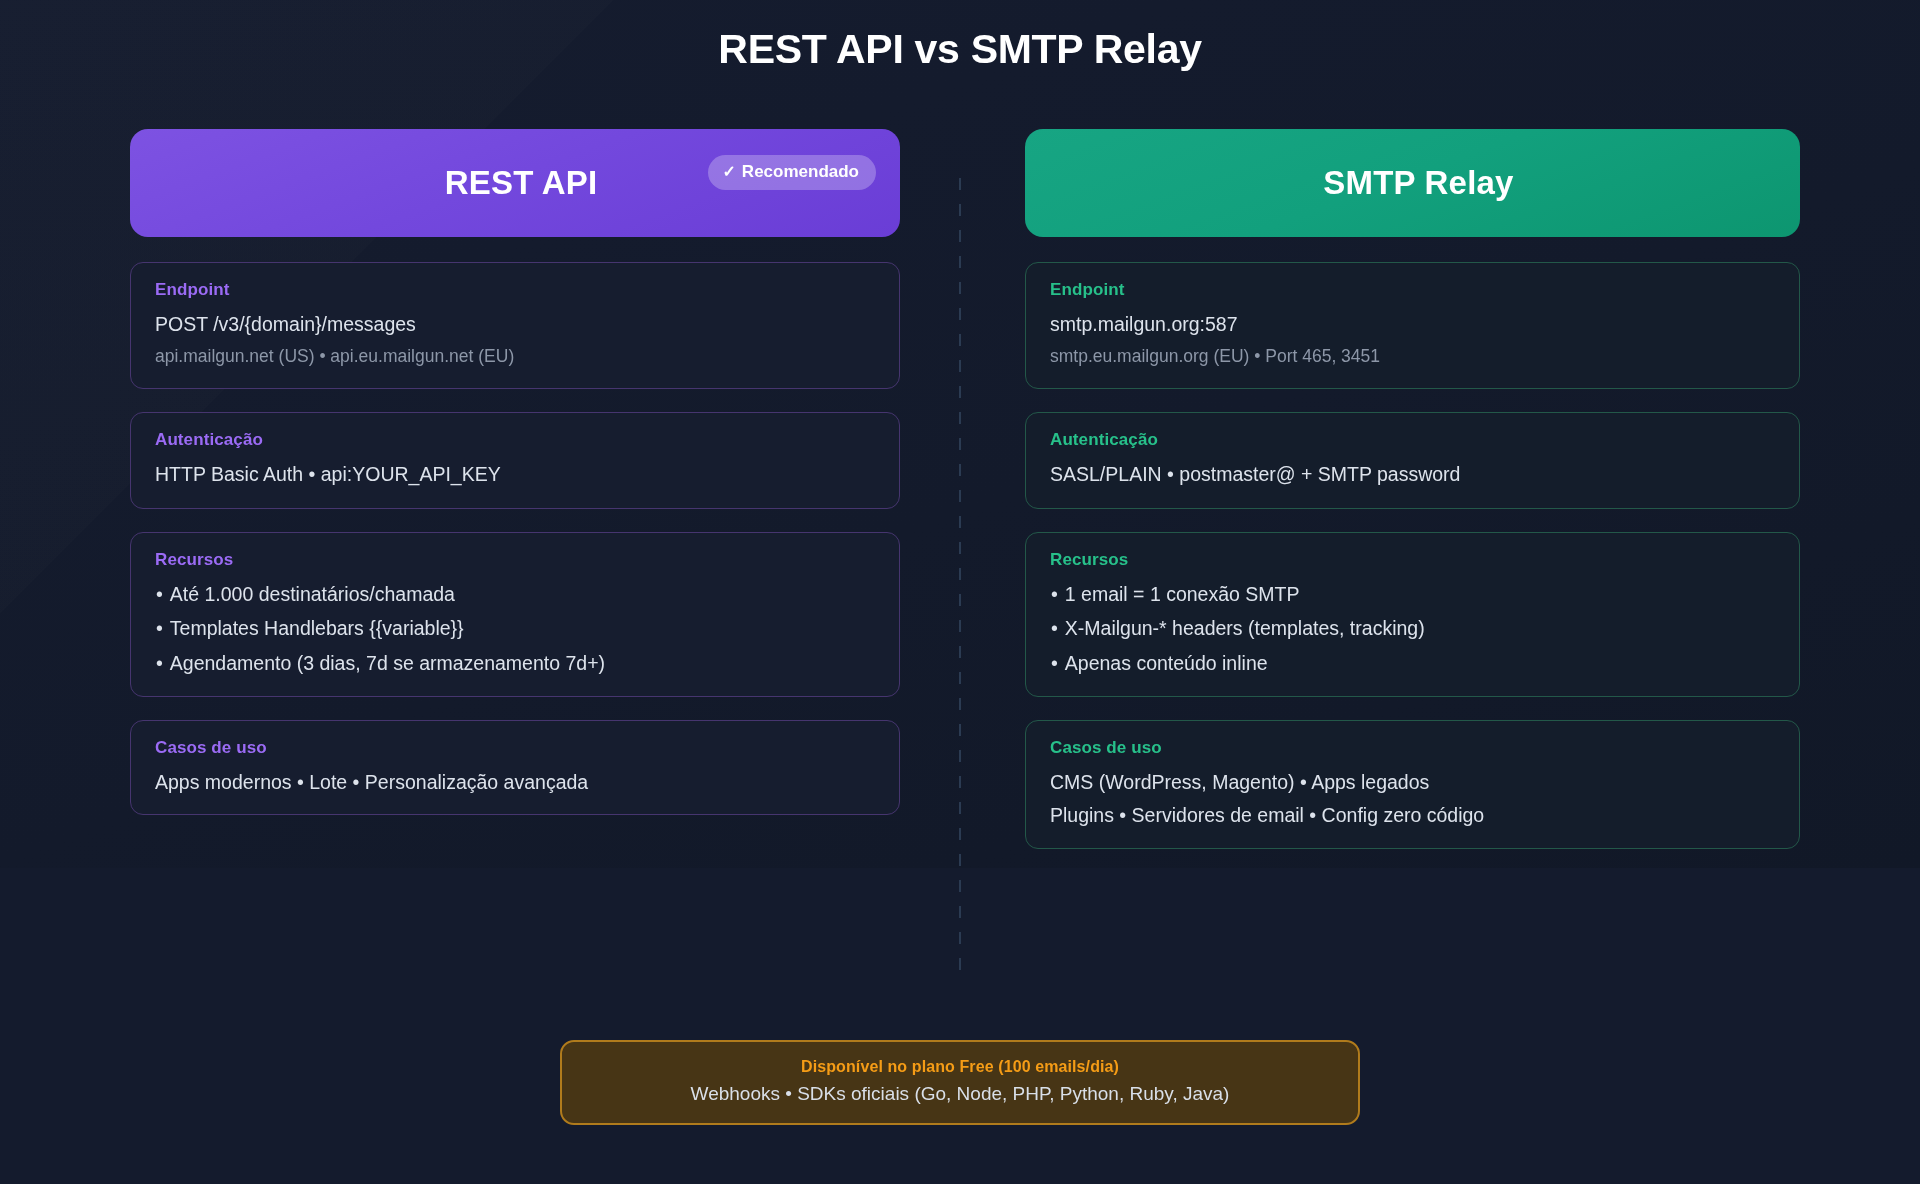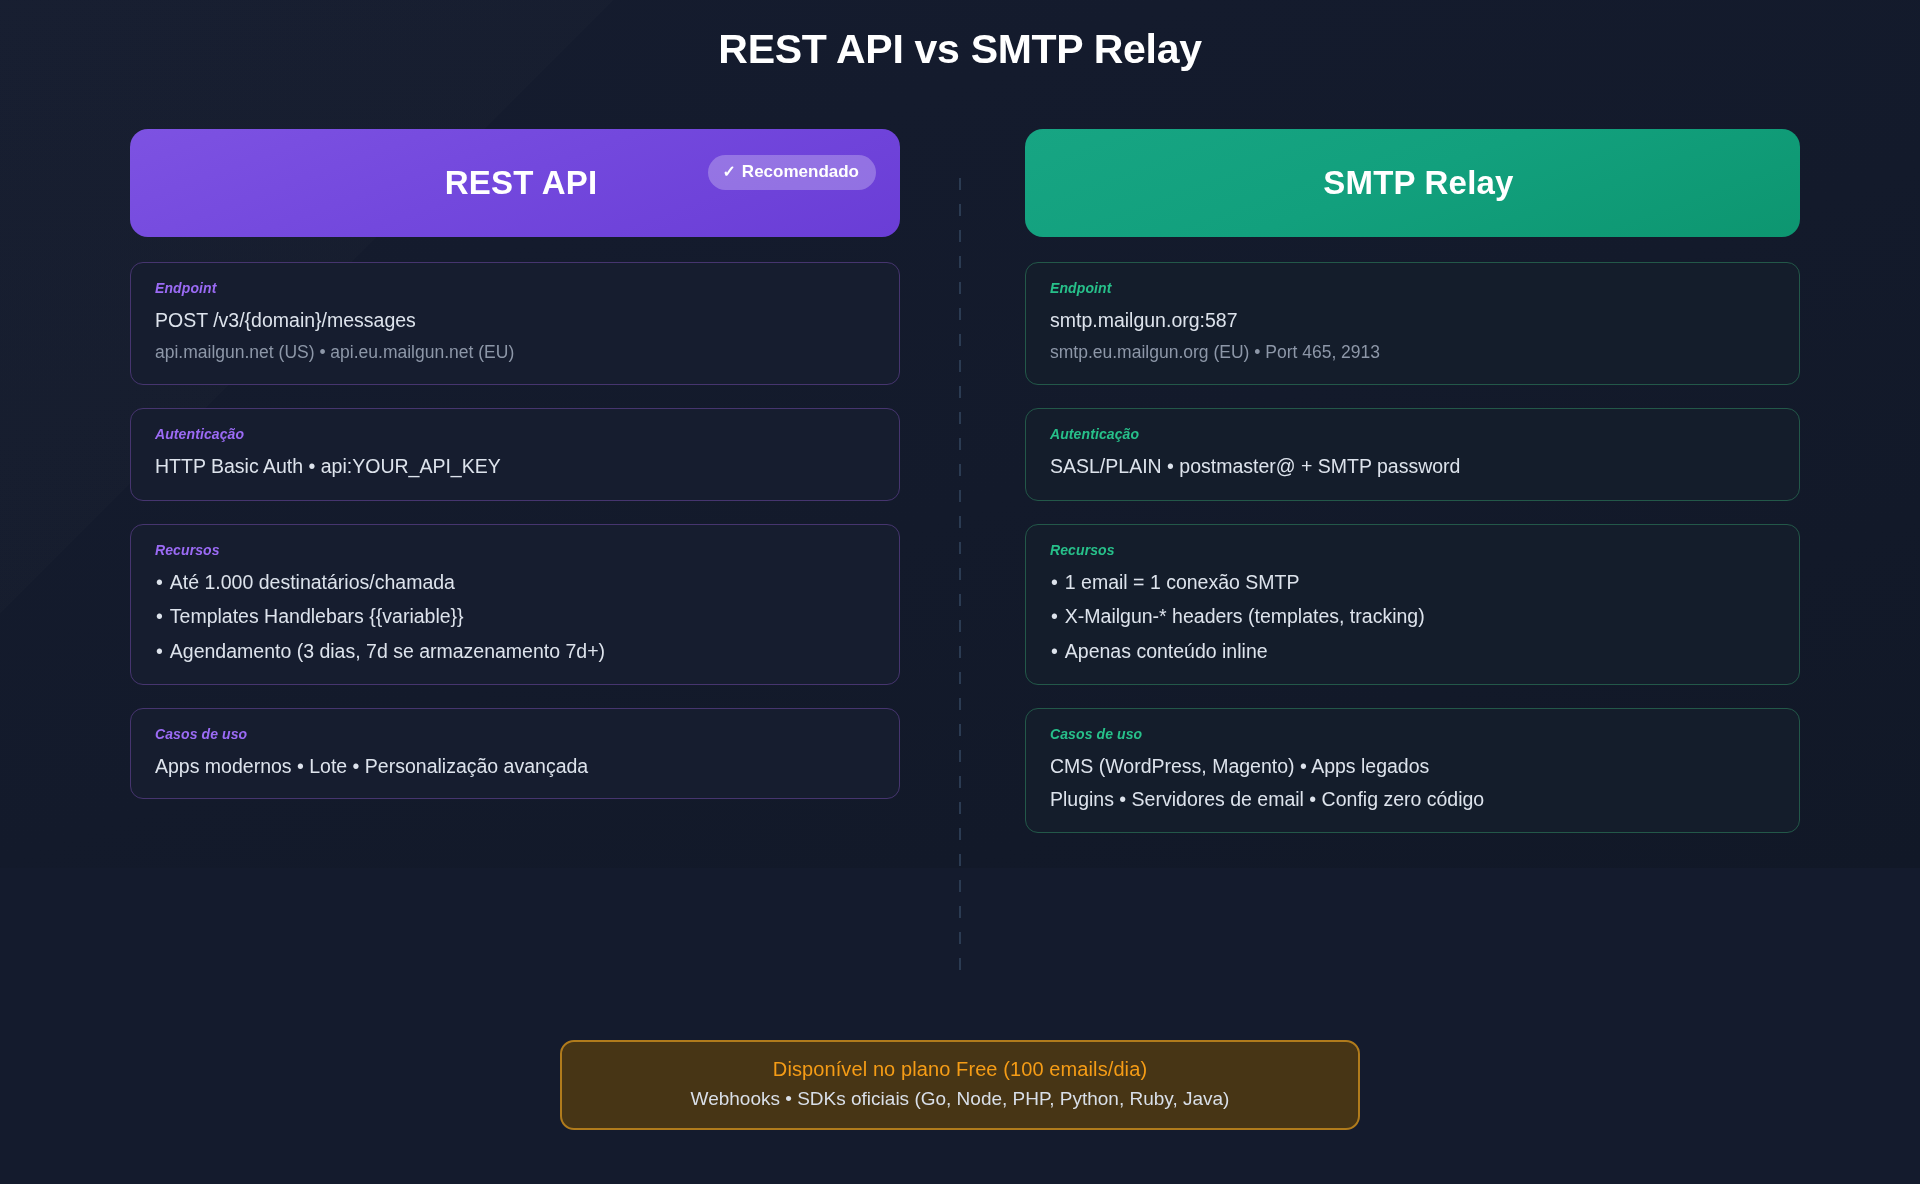--- a/index.html
+++ b/index.html
@@ -83,25 +83,24 @@
   .sections { margin-top:25px; display:flex; flex-direction:column; gap:23px; }
   .sec {
     border-radius:13px;
     padding:17px 24px 19px 24px;
     background:#161d2f;
   }
   .sec.purple { border:1.5px solid #46356f; }
   .sec.green  { border:1.5px solid #235849; background:#141d2b; }
 
   .sec-label {
-    font-size:14px;
+    font-size:17px;
     font-weight:bold;
     margin-bottom:11px;
     letter-spacing:0.1px;
-    font-style:italic;
   }
   .purple .sec-label { color:#9b6bf5; }
   .green  .sec-label { color:#27c08a; }
 
   .sec-main {
     color:#dde3ec;
     font-size:19.5px;
     line-height:1.42;
   }
   .sec-sub {
@@ -129,22 +128,22 @@
     left:560px; top:1040px;
     width:800px;
     border:2px solid #b07b1c;
     background:#473515;
     border-radius:14px;
     padding:16px 20px 18px 20px;
     text-align:center;
   }
   #footer-title {
     color:#f59c16;
-    font-size:20px;
-    font-weight:normal;
+    font-size:16px;
+    font-weight:bold;
     letter-spacing:0.1px;
   }
   #footer-sub {
     color:#d9dfe8;
     font-size:19px;
     margin-top:7px;
   }
 </style>
 </head>
 <body>
@@ -199,21 +198,21 @@
 
     <div class="card-head" id="head-right">
       <div class="card-head-title">SMTP Relay</div>
     </div>
 
     <div class="sections">
 
       <div class="sec green">
         <div class="sec-label">Endpoint</div>
         <div class="sec-main">smtp.mailgun.org:587</div>
-        <div class="sec-sub">smtp.eu.mailgun.org (EU) • Port 465, 2913</div>
+        <div class="sec-sub">smtp.eu.mailgun.org (EU) • Port 465, 3451</div>
       </div>
 
       <div class="sec green">
         <div class="sec-label">Autenticação</div>
         <div class="sec-main">SASL/PLAIN • postmaster@ + SMTP password</div>
       </div>
 
       <div class="sec green">
         <div class="sec-label">Recursos</div>
         <ul class="bullets">

